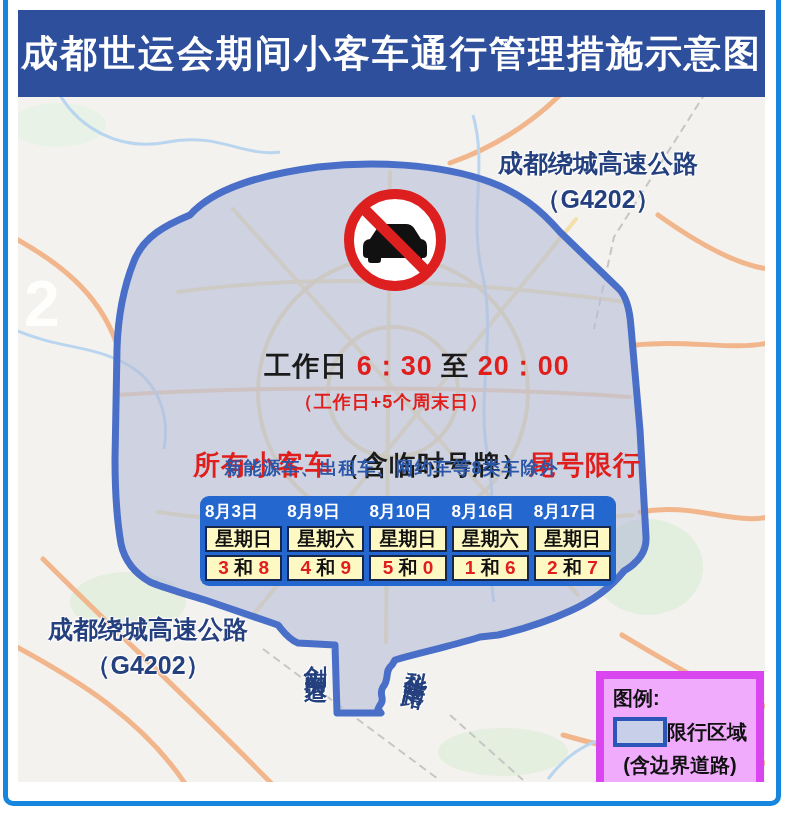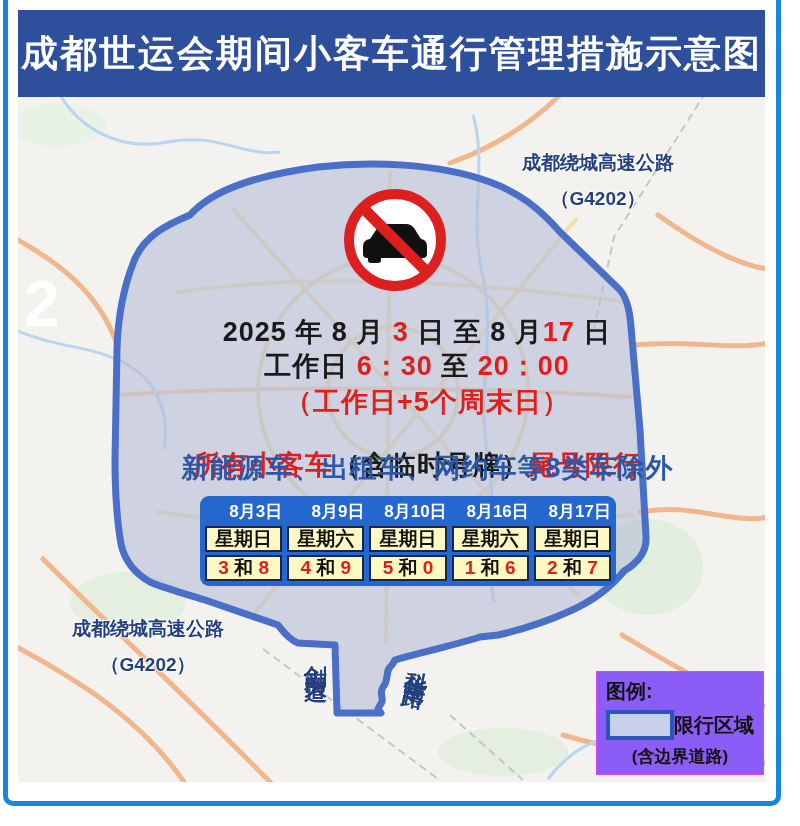--- a/index.html
+++ b/index.html
@@ -14,46 +14,46 @@
   .banner{position:absolute;left:18px;top:10px;width:747px;height:87px;background:#2e4f9b;
           display:flex;align-items:center;justify-content:center;color:#fff;
           font-size:37px;font-weight:bold;letter-spacing:2px;white-space:nowrap;}
   
   .map{position:absolute;left:18px;top:97px;width:747px;height:685px;background:#f4f2ee;overflow:hidden;}
   .map svg{position:absolute;left:0;top:0;}
   .overlay{position:absolute;white-space:pre;}
   .center-line{position:absolute;left:0;width:747px;text-align:center;font-weight:bold;
                letter-spacing:1px;white-space:pre;color:#1a1a1a;}
   .f27{font-size:27px;line-height:30px;}
-  .f25{font-size:27px;line-height:28px;margin-left:36px;}
+  .f25{font-size:18px;line-height:28px;}
   .red{color:#e01e1c;}
   .blk{color:#1a1a1a;}
   .exempt{color:#2b57a8;}
   .roadlabel{color:#24407e;font-weight:bold;
              text-shadow:0 0 3px #fff,0 0 3px #fff,1px 1px 0 #fff,-1px -1px 0 #fff;}
-  .ringlabel{position:absolute;text-align:center;font-size:19px;line-height:36px;white-space:nowrap;}
+  .ringlabel{position:absolute;text-align:center;font-size:25px;line-height:36px;white-space:nowrap;}
   .watermark{position:absolute;left:6px;top:170px;font-size:64px;font-weight:bold;
              color:rgba(255,255,255,0.88);}
   
   .tbl{position:absolute;left:182px;top:399px;width:416px;background:#2468cf;border-radius:9px;
        padding:5px;display:grid;grid-template-columns:repeat(5,1fr);gap:5px;box-sizing:border-box;}
   .tcol{display:flex;flex-direction:column;gap:3px;min-width:0;}
-  .thead{color:#fff;font-size:17px;font-weight:bold;text-align:right;height:22px;line-height:22px;white-space:nowrap;}
+  .thead{color:#fff;font-size:17px;font-weight:bold;text-align:left;height:22px;line-height:22px;white-space:nowrap;}
   .tcell{background:#fef9c3;border:2px solid #16264d;text-align:center;font-size:19px;font-weight:bold;
          height:22px;line-height:22px;color:#111;white-space:nowrap;overflow:hidden;}
   
   .vlabel{position:absolute;writing-mode:vertical-rl;font-size:23px;letter-spacing:5px;}
   
-  .legend{position:absolute;left:578px;top:574px;width:168px;background:#8b5cf6;
-          border:1px solid #d946ef;padding:6px 9px;box-sizing:border-box;}
+  .legend{position:absolute;left:578px;top:574px;width:168px;background:#f0abfc;
+          border:8px solid #d946ef;padding:6px 9px;box-sizing:border-box;}
   .legend-title{font-size:20px;font-weight:bold;color:#111;}
   .legend-row{display:flex;align-items:center;margin-top:5px;}
   .legend-swatch{width:80px;height:30px;background:#c7d0e8;border:4px solid #2b55b8;box-sizing:border-box;}
   .legend-zone{font-size:20px;font-weight:bold;color:#111;white-space:nowrap;}
-  .legend-note{font-size:17px;font-weight:bold;color:#111;text-align:center;margin-top:5px;white-space:nowrap;}
+  .legend-note{font-size:20px;font-weight:bold;color:#111;text-align:center;margin-top:5px;white-space:nowrap;}
 </style>
 </head>
 <body>
 
 <div id="app">
 
   <div class="banner">成都世运会期间小客车通行管理措施示意图</div>
 
   <div class="map">
 
@@ -147,23 +147,20 @@
     <div class="ringlabel roadlabel" style="left:440px;top:48px;width:280px;">
       <div>成都绕城高速公路</div>
       <div>（G4202）</div>
     </div>
 
     <div class="ringlabel roadlabel" style="left:0px;top:514px;width:260px;">
       <div>成都绕城高速公路</div>
       <div>（G4202）</div>
     </div>
 
-    <div class="center-line f27" style="top:190px;">
-      <span class="blk">2025 年 8 月 </span><span class="red">3</span><span class="blk"> 日 至 8 月</span><span class="red">17</span><span class="blk"> 日</span>
-    </div>
     <div class="center-line f27" style="top:224px;">
       <span class="blk">工作日 </span><span class="red">6：30</span><span class="blk"> 至 </span><span class="red">20：00</span>
     </div>
     <div class="center-line f25 red" style="top:291px;">（工作日+5个周末日）</div>
     <div class="center-line f27" style="top:323px;">
       <span class="red">所有小客车</span><span class="blk">（含临时号牌）</span><span class="red">尾号限行</span>
     </div>
     <div class="center-line f25 exempt" style="top:357px;">新能源车、出租车、网约车等8类车除外</div>
 
     <div class="tbl">

